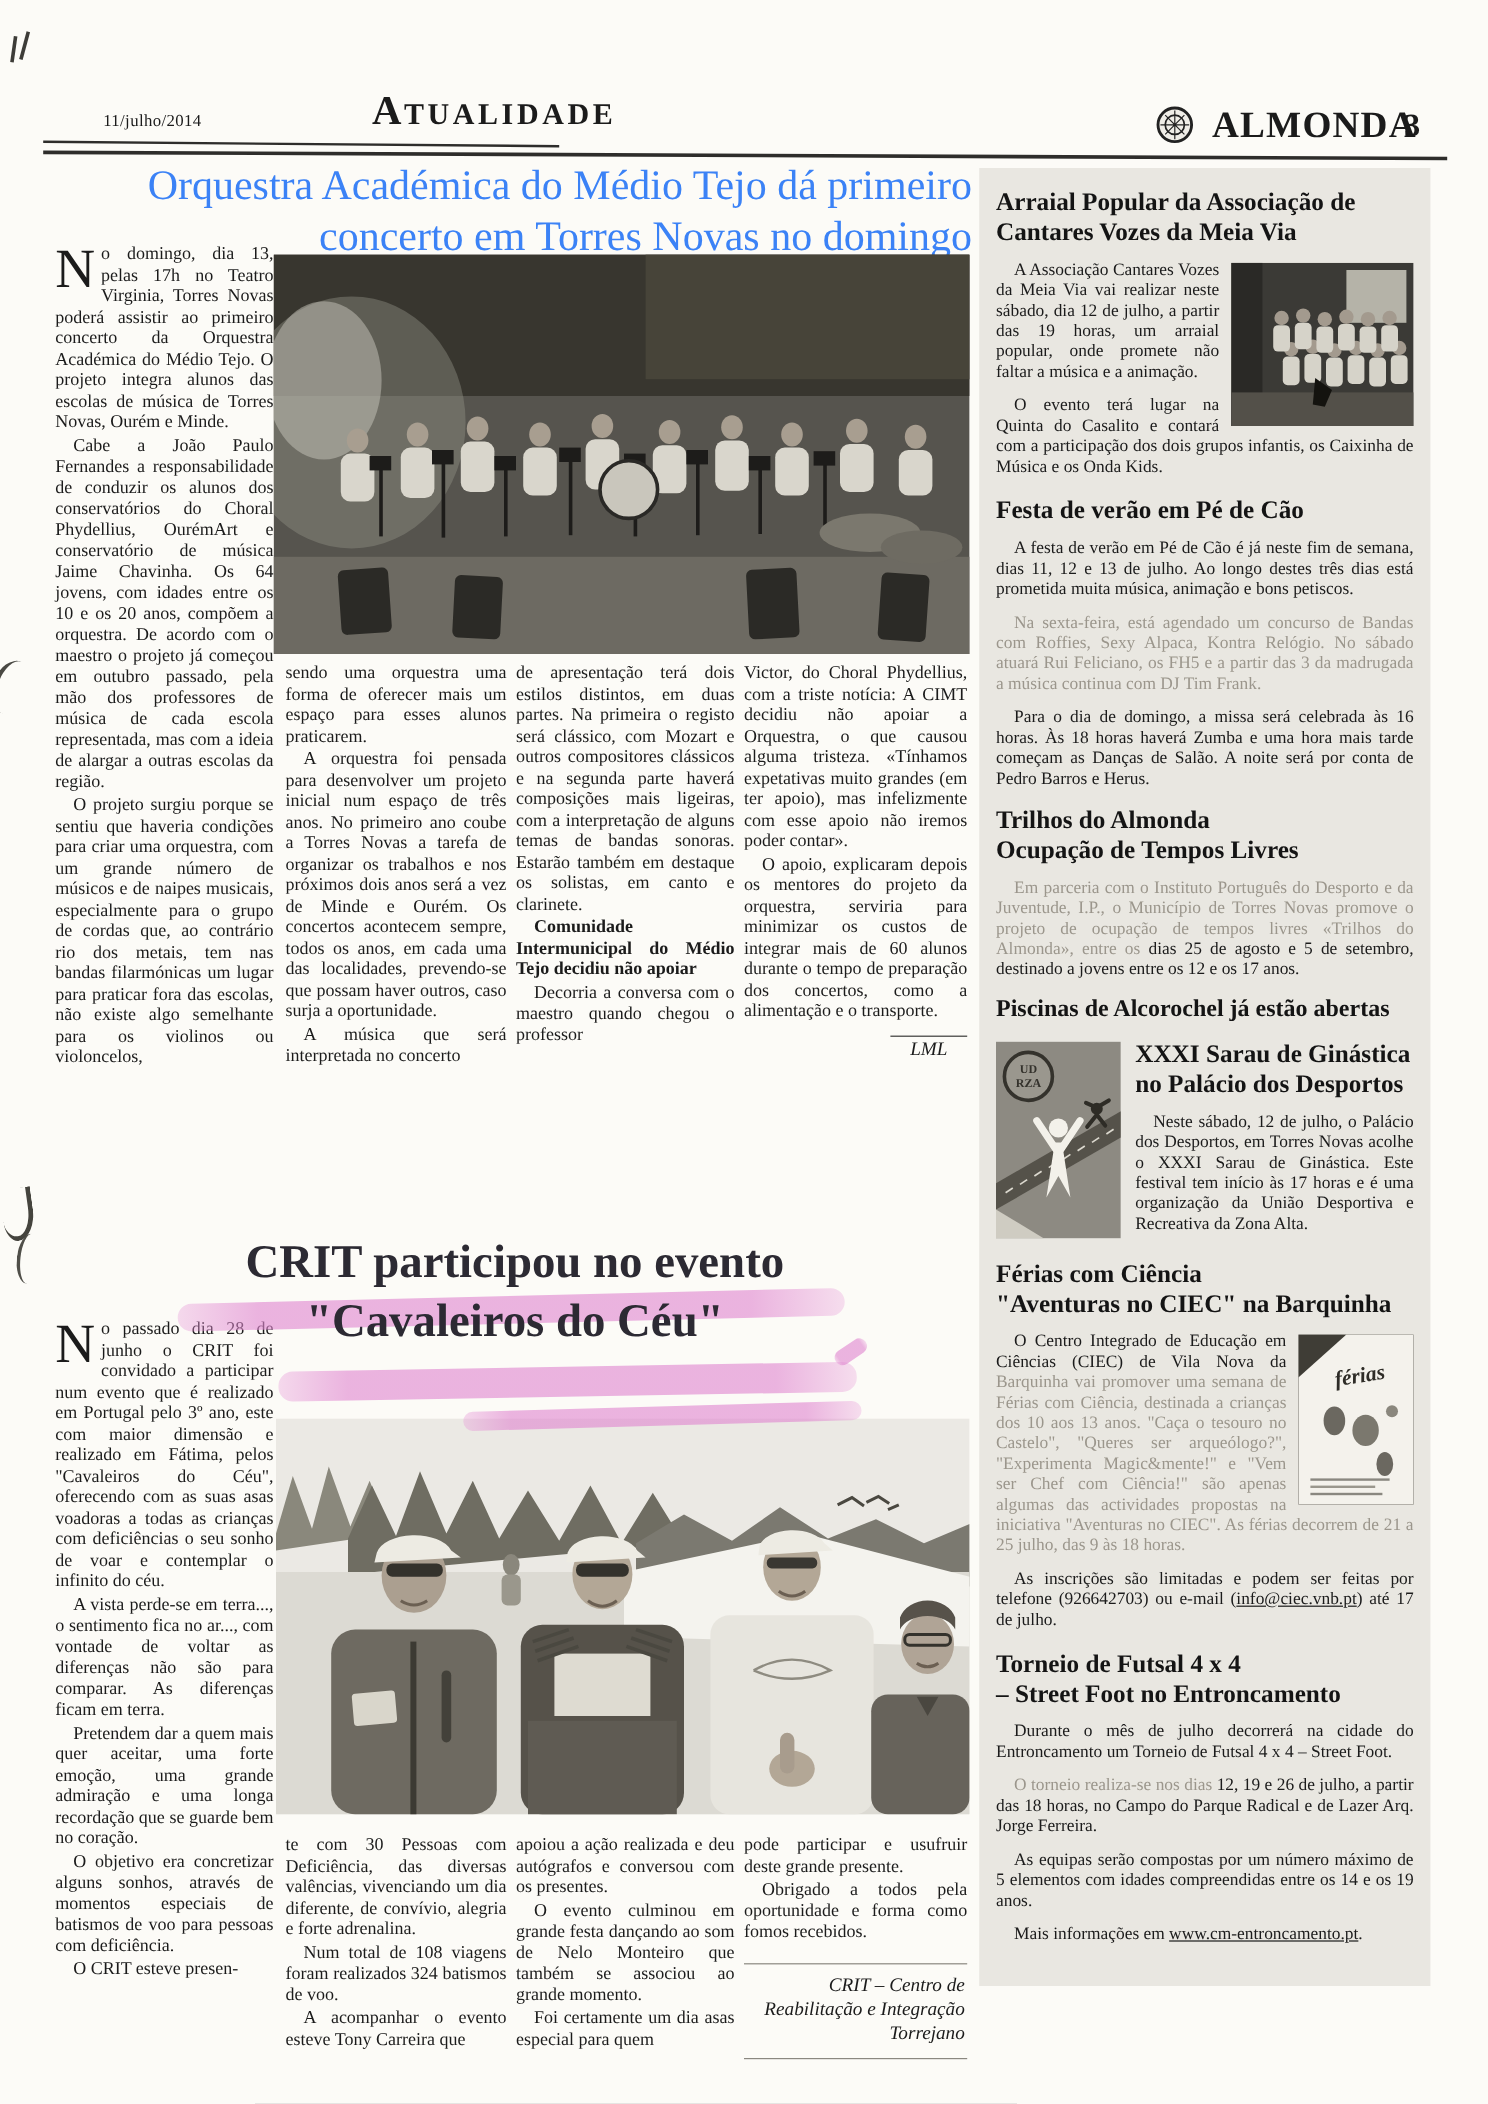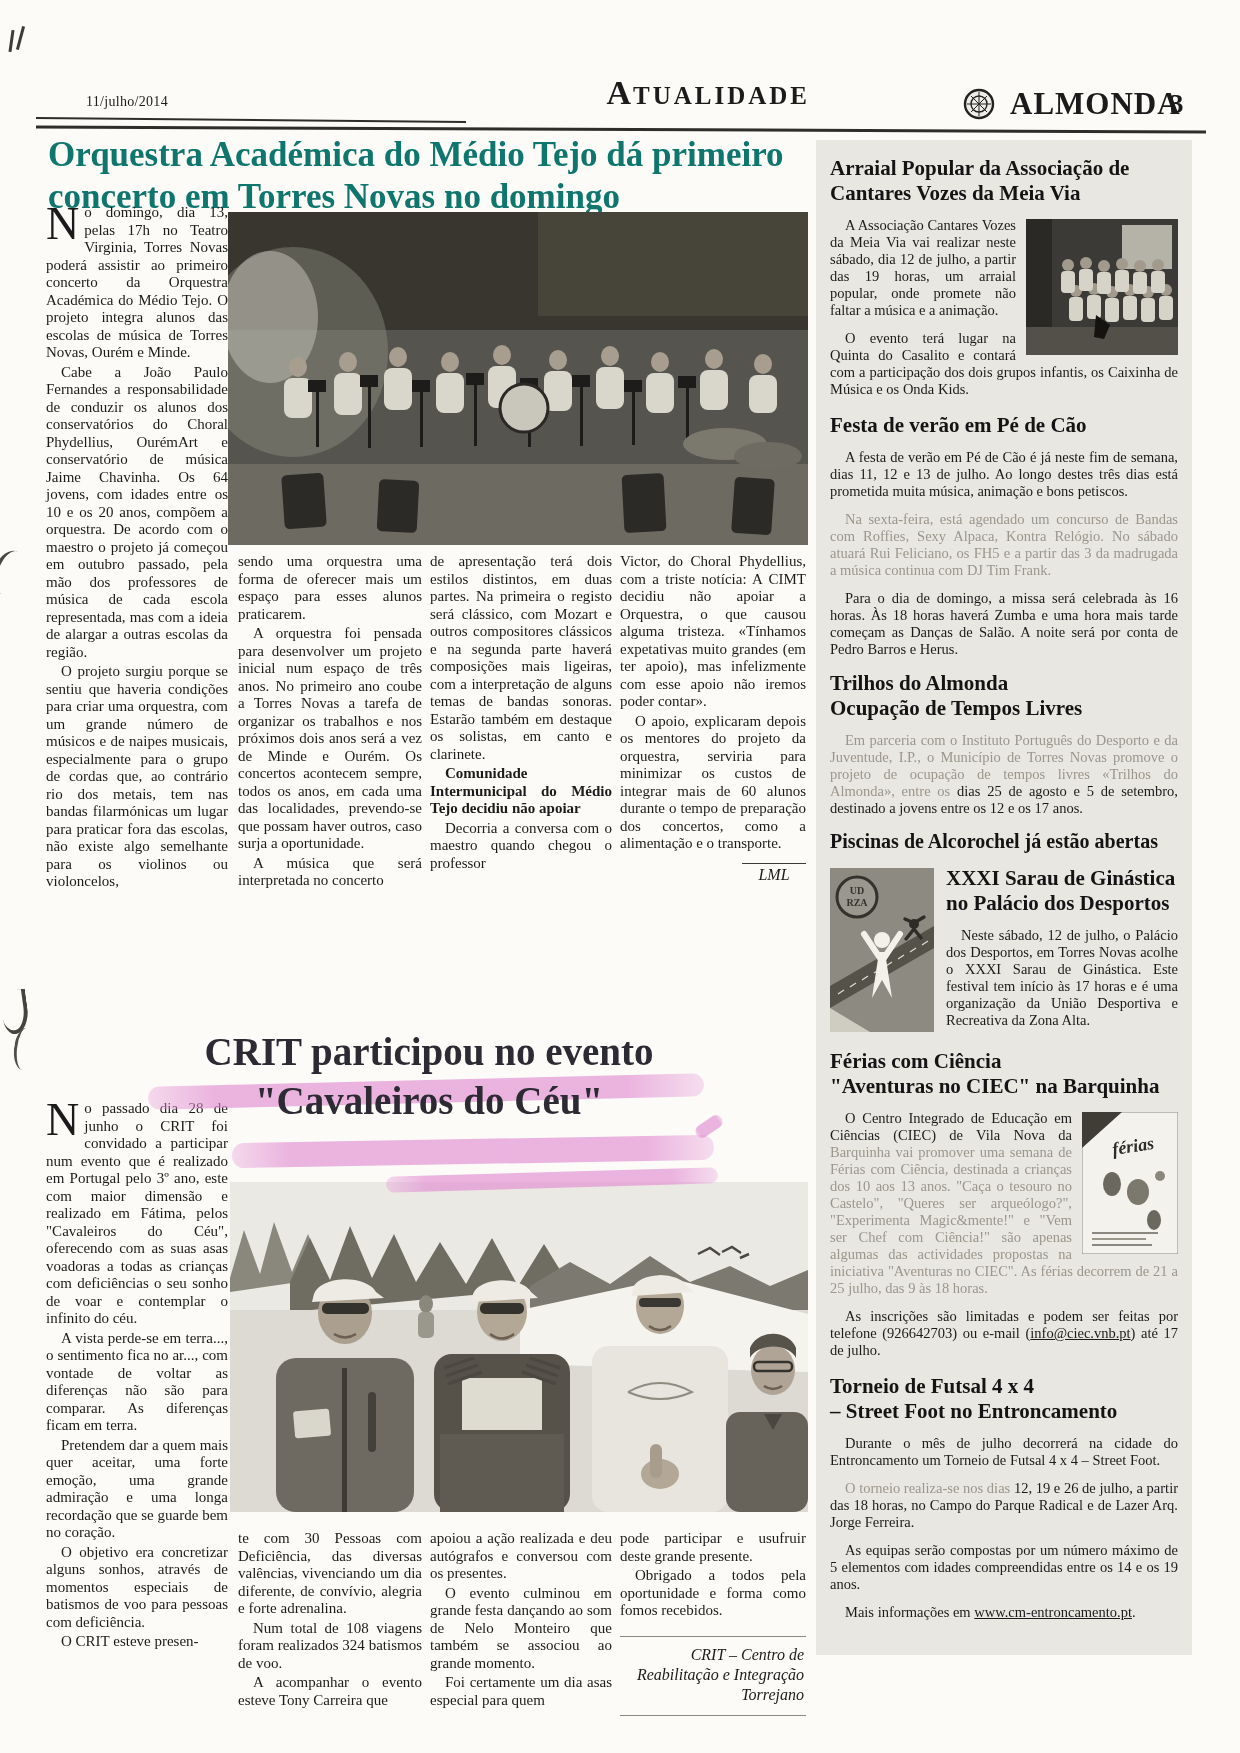--- a/index.html
+++ b/index.html
@@ -10,21 +10,21 @@
   
   .date{font-size:14px;letter-spacing:.3px;}
   .sec-a{font-size:34px;font-weight:bold;letter-spacing:2px;}
   .sec-rest{font-size:25px;font-weight:bold;letter-spacing:3px;}
   .masthead{display:flex;align-items:center;gap:14px;}
   .mast-txt{font-size:31px;font-weight:bold;letter-spacing:1px;}
   .pagenum{font-size:27px;font-weight:bold;}
   .rule{background:#2e2d2b;}
 
   
-  .h-main{font-weight:bold;text-align:left;color:#0f766e;}
+  .h-main{font-weight:normal;text-align:right;color:#3b82f6;}
   .h-main .l1{font-size:35px;line-height:42px;}
   .h-main .l2{font-size:35px;line-height:42px;}
   .h-crit{font-weight:bold;text-align:center;color:#2c2a33;position:relative;z-index:2;}
   .h-crit .l1{font-size:39px;line-height:48px;}
   .h-crit .l2{font-size:39px;line-height:50px;}
 
   
   .bodytext p{margin:0 0 2px;text-align:justify;text-indent:15px;font-size:15px;line-height:17.5px;}
   .bodytext p.nind{text-indent:0;}
   .bodytext p.dc{text-indent:0;}
@@ -56,21 +56,21 @@
 
   svg{display:block;}
 </style>
 </head>
 <body>
 
 <div class="page">
 
   <div class="abs date" style="left:86px;top:94px;">11/julho/2014</div>
 
-  <div class="abs" style="left:310px;top:74px;width:500px;text-align:right;">
+  <div class="abs" style="left:310px;top:74px;width:500px;text-align:left;">
     <span class="sec-a">A</span><span class="sec-rest">TUALIDADE</span>
   </div>
 
   <div class="abs masthead" style="left:962px;top:86px;">
     <span>
       <svg width="34" height="34" viewBox="0 0 34 34">
         <circle cx="17" cy="17" r="14" fill="#efede7" stroke="#222" stroke-width="2.4"></circle>
         <circle cx="17" cy="17" r="8" fill="none" stroke="#222" stroke-width="1.4"></circle>
         <path d="M17 5 V29 M5 17 H29 M9 9 L25 25 M25 9 L9 25" stroke="#222" stroke-width="1"></path>
       </svg>

